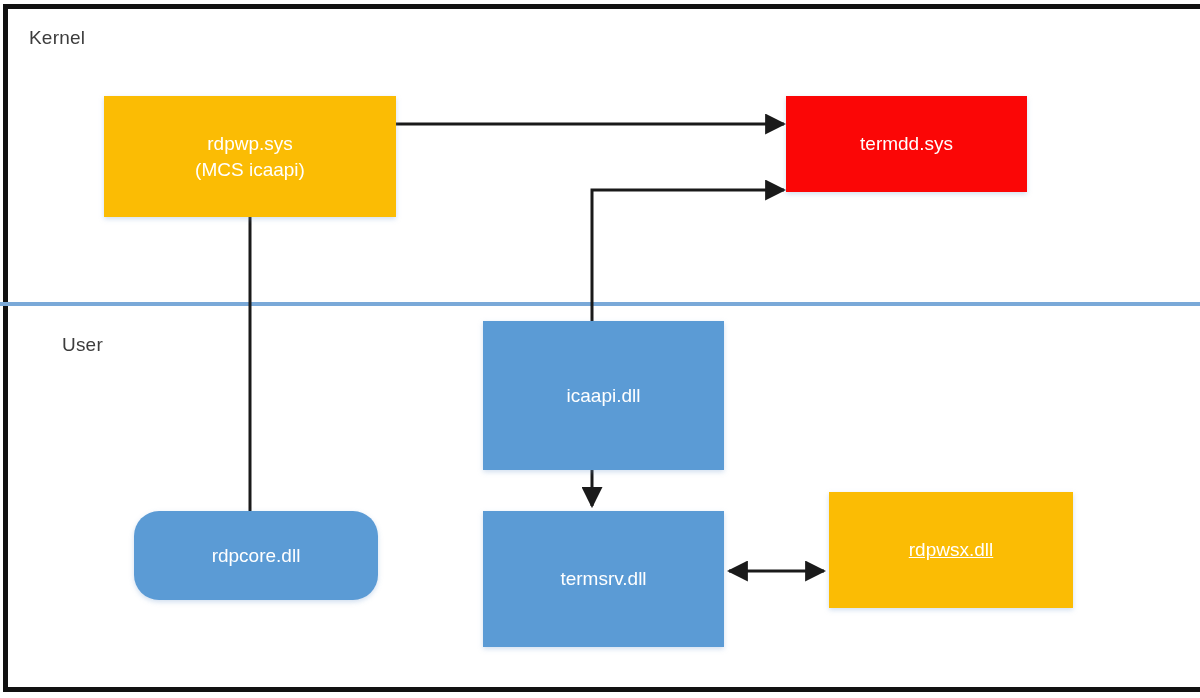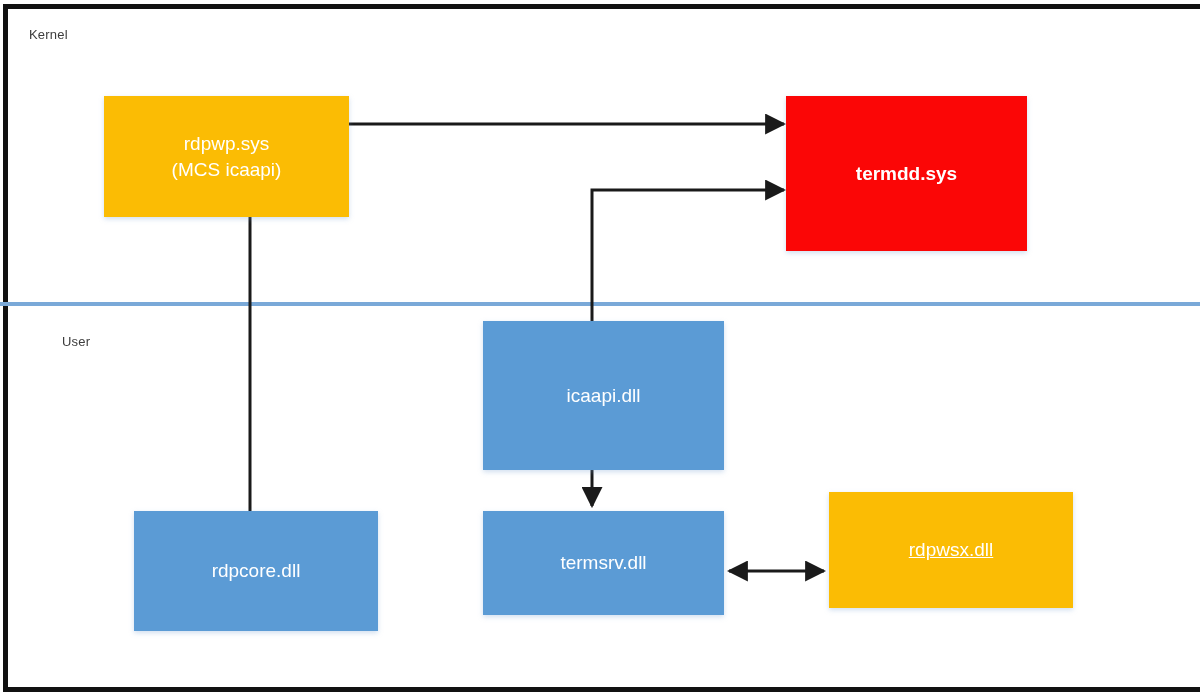--- a/index.html
+++ b/index.html
@@ -38,21 +38,21 @@
   }
   
   .zone-divider {
     position: absolute;
     left: 0; top: 302px;
     width: 1200px; height: 4px;
     background: #7aa9d8;
   }
   .zone-label {
     position: absolute;
-    font-size: 13px;
+    font-size: 19px;
     color: #3c3c3c;
     letter-spacing: 0.2px;
     white-space: nowrap;
   }
   #kernel-label { left: 29px; top: 27px; }
   #user-label   { left: 38px; top: 334px; margin-left: 24px; }
 
   .node {
     position: absolute;
     display: flex;
@@ -62,25 +62,25 @@
     color: #ffffff;
     font-size: 19px;
     line-height: 1.32;
     box-shadow: 0 2px 5px rgba(120,160,210,0.35);
   }
   .node span { display: block; }
   .node-blue   { background: #5b9bd5; }
   .node-amber  { background: #fbbc04; }
   .node-red    { background: #fb0606; }
 
-  #node-rdpwp   { left: 104px; top: 96px;  width: 245px; height: 121px; }
-  #node-termdd  { left: 786px; top: 96px;  width: 241px; height: 155px; font-weight: bold; }
+  #node-rdpwp   { left: 104px; top: 96px;  width: 292px; height: 121px; }
+  #node-termdd  { left: 786px; top: 96px;  width: 241px; height: 96px; }
   #node-icaapi  { left: 483px; top: 321px; width: 241px; height: 149px; }
-  #node-rdpcore { left: 134px; top: 511px; width: 244px; height: 120px; }
-  #node-termsrv { left: 483px; top: 511px; width: 241px; height: 104px; }
+  #node-rdpcore { left: 134px; top: 511px; width: 244px; height: 89px; border-radius: 25px; }
+  #node-termsrv { left: 483px; top: 511px; width: 241px; height: 136px; }
   #node-rdpwsx  { left: 829px; top: 492px; width: 244px; height: 116px; text-decoration: underline; }
 
   
   #edges {
     position: absolute;
     left: 0; top: 0;
     width: 1200px; height: 698px;
     pointer-events: none;
   }
 </style>

